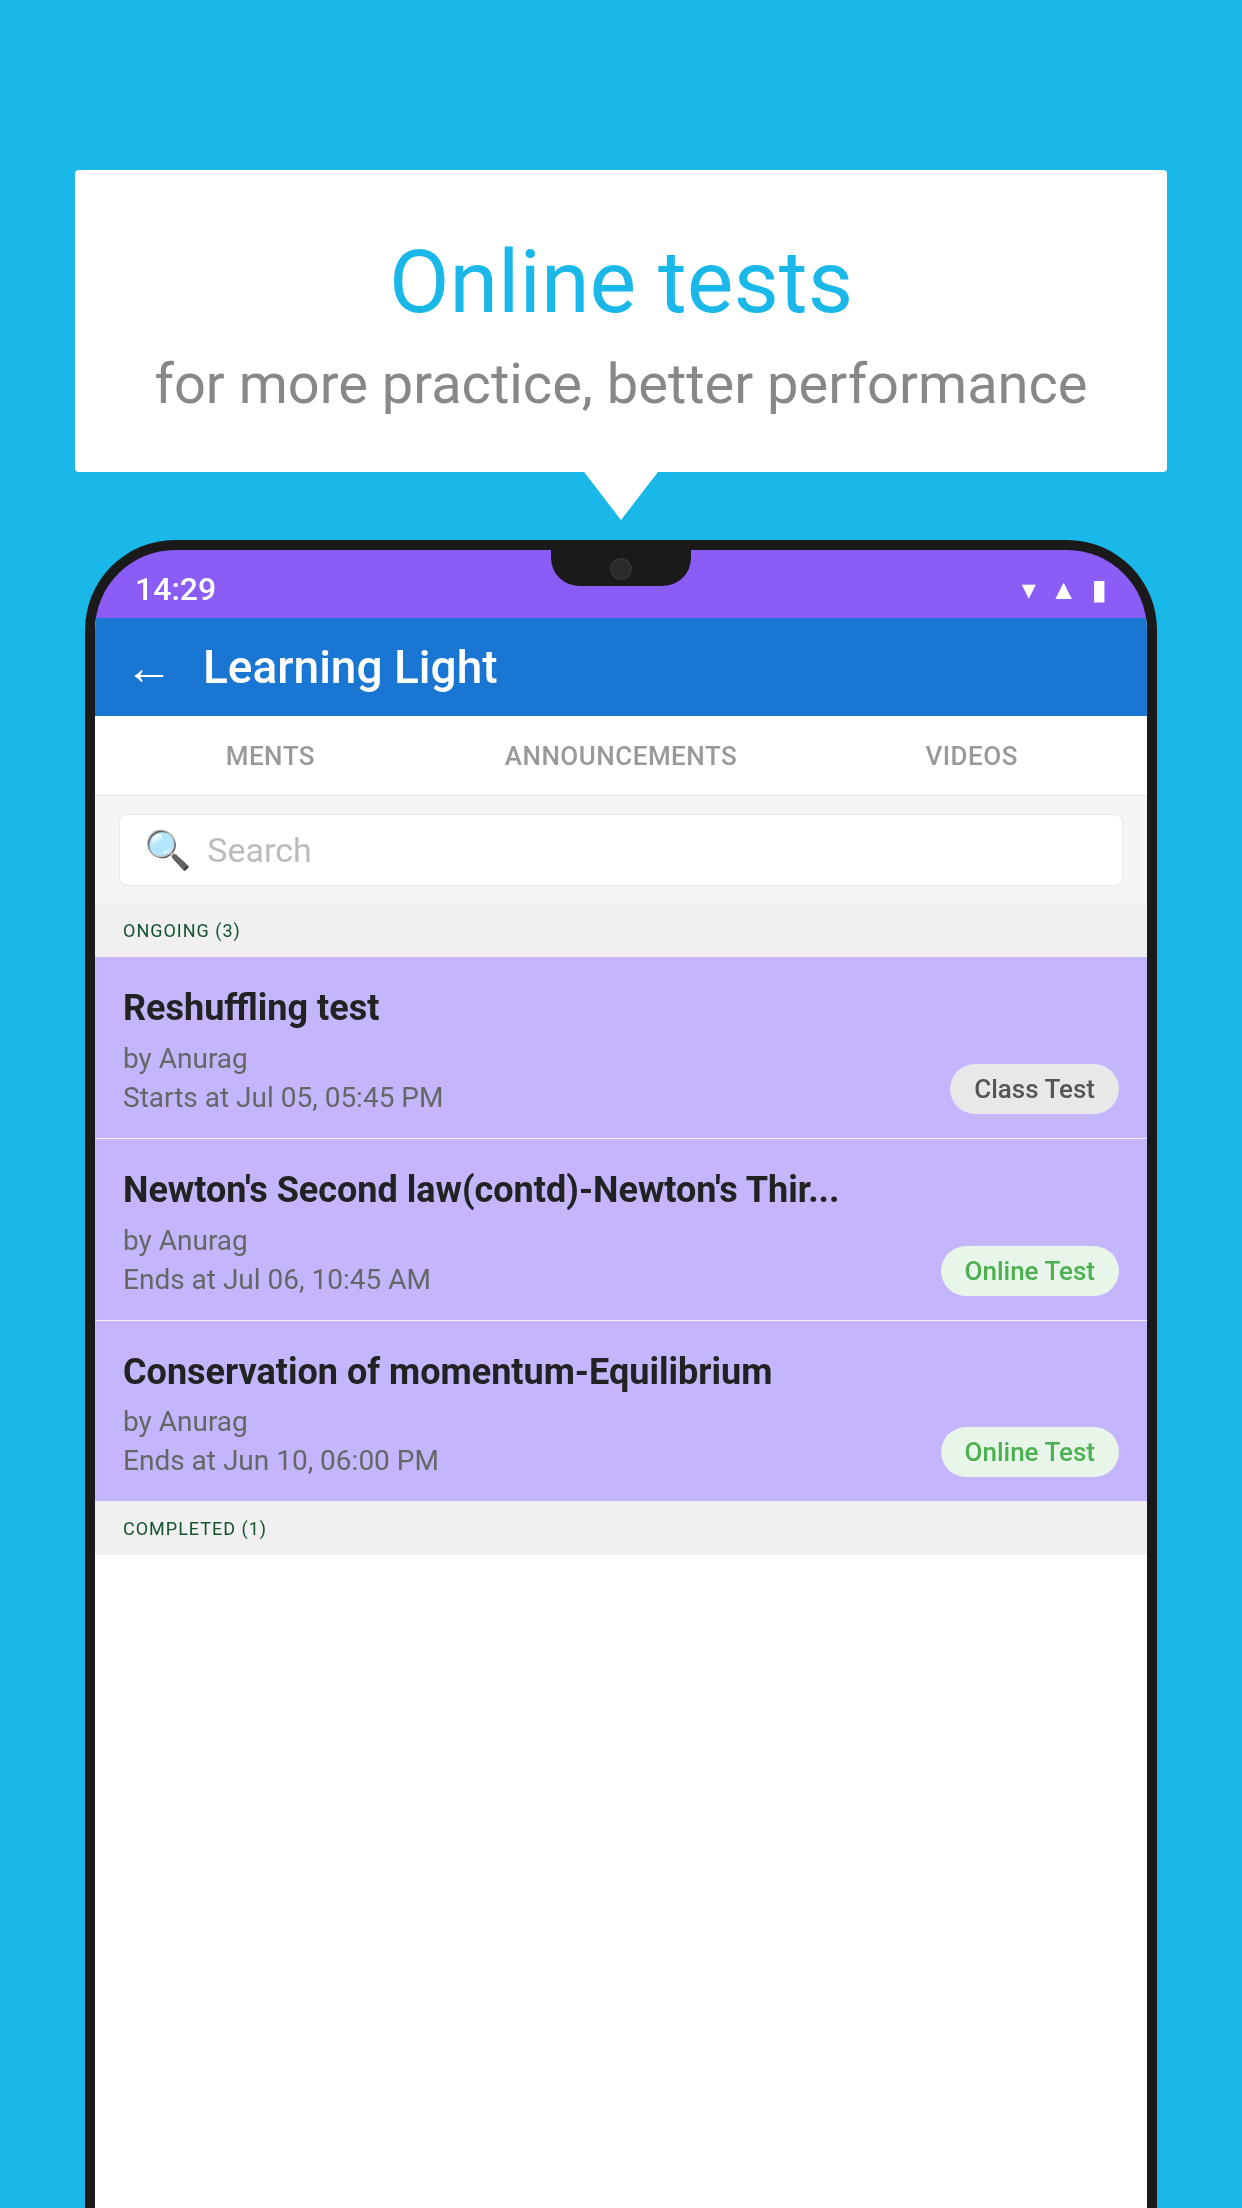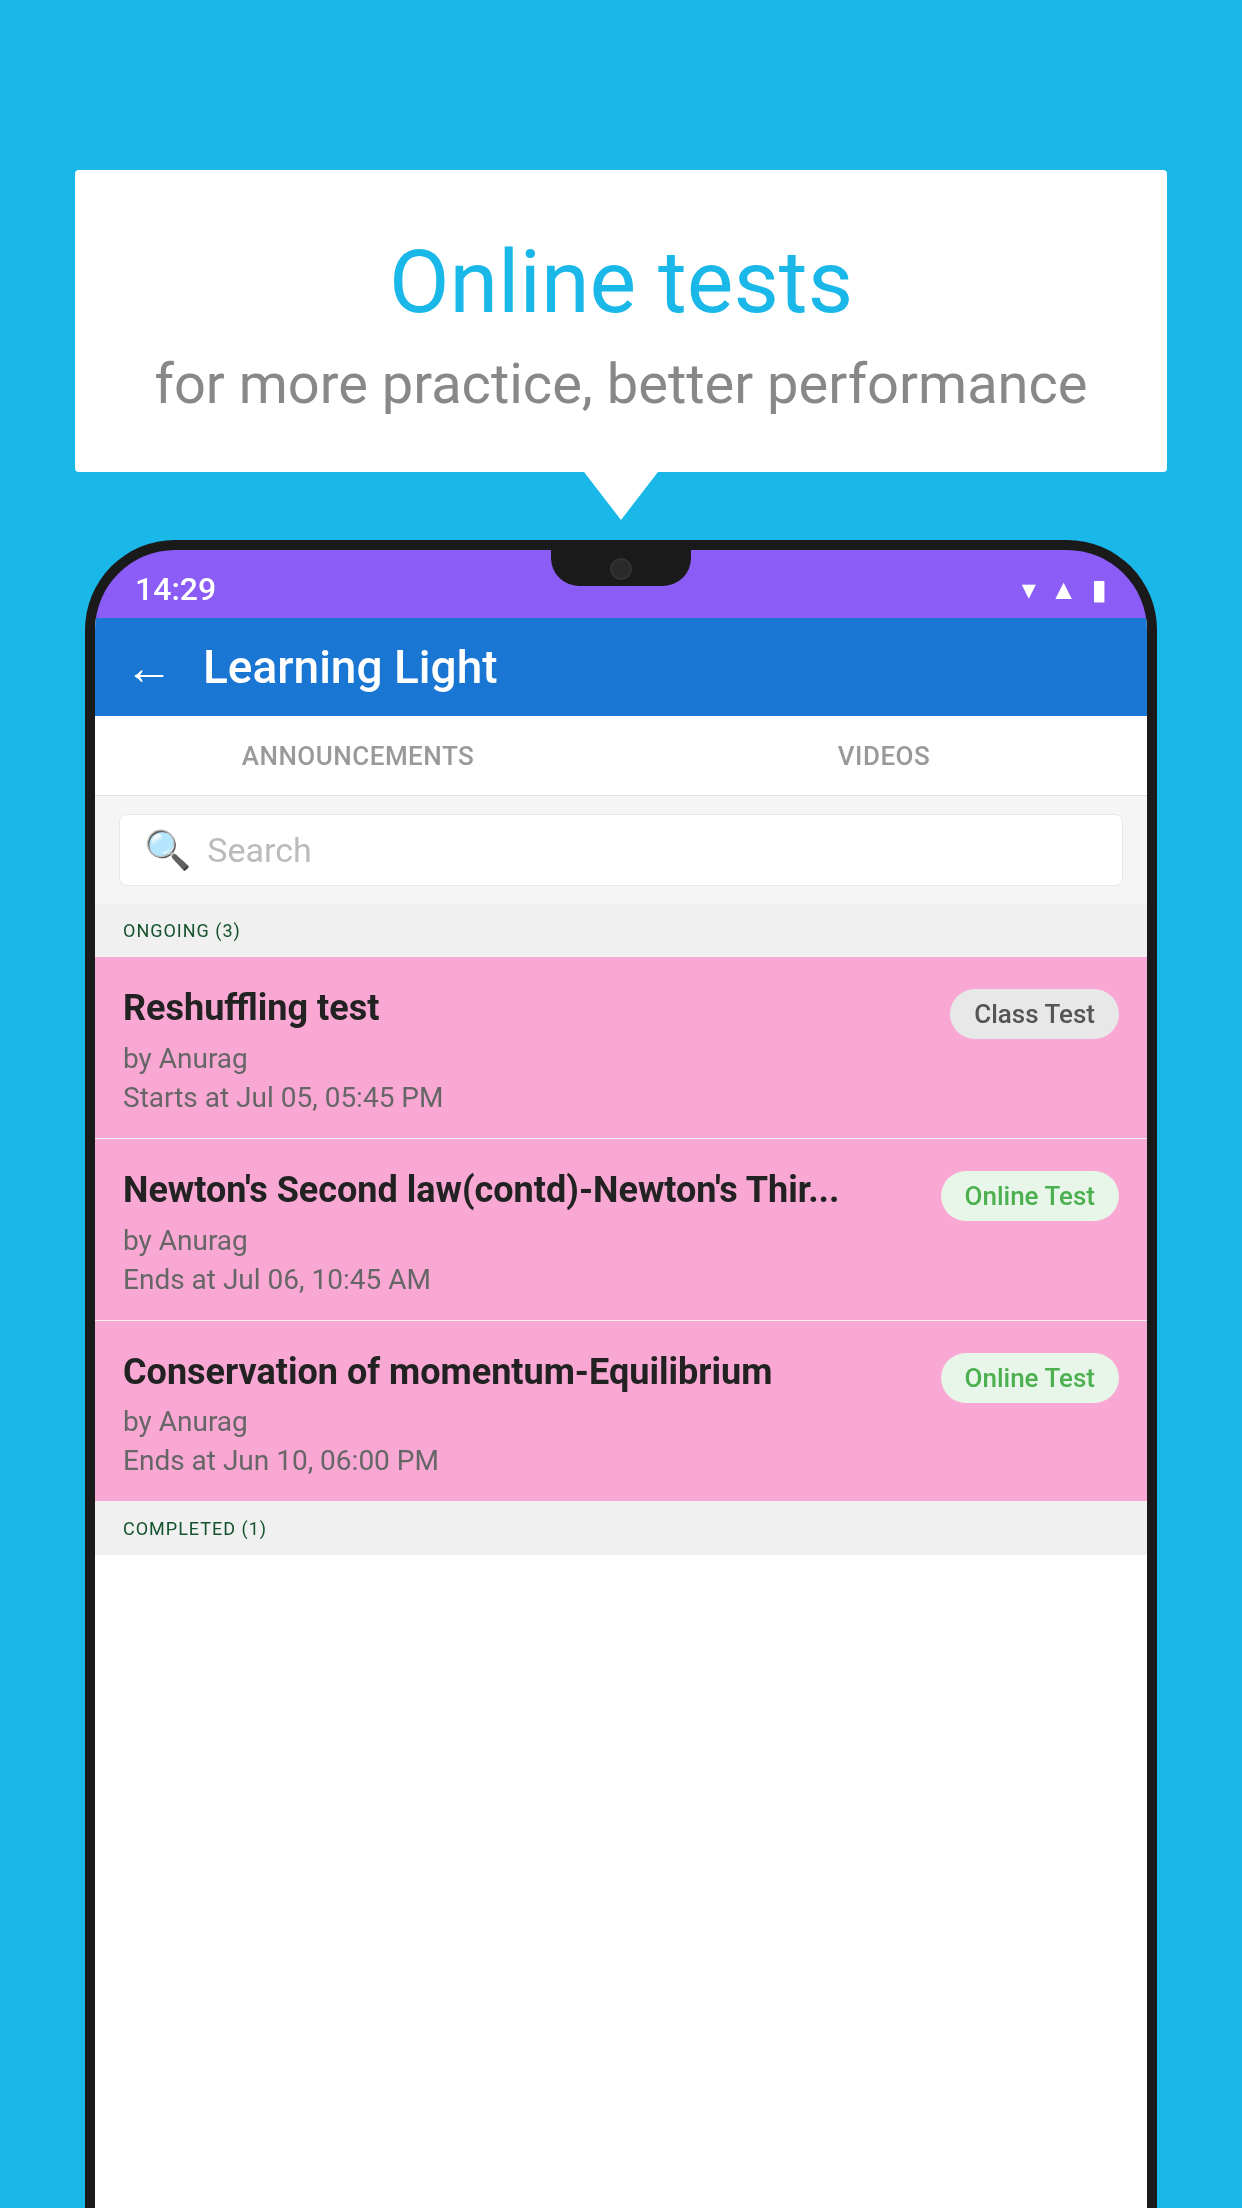--- a/index.html
+++ b/index.html
@@ -224,25 +224,25 @@
 
     .section-label {
       font-size: 18px;
       color: #14532d;
       font-weight: 400;
       letter-spacing: 1px;
     }
 
     
     .test-item {
-      background: #f9a8d4;
+      background: #c4b5fd;
       padding: 28px 28px 24px;
       border-bottom: 1px solid #f0f0f0;
       display: flex;
-      align-items: flex-start;
+      align-items: flex-end;
       justify-content: space-between;
     }
 
     .test-info {
       flex: 1;
       padding-right: 20px;
     }
 
     .test-title {
       font-size: 36px;
@@ -328,20 +328,23 @@
 
     <div class="phone-screen">
 
       <div class="app-header">
         <span class="back-arrow">←</span>
         <span class="header-title">Learning Light</span>
       </div>
 
       <div class="tabs-bar">
         <div class="tab">
+          <span>MENTS</span>
+        </div>
+        <div class="tab">
           <span>ANNOUNCEMENTS</span>
         </div>
         <div class="tab">
           <span>VIDEOS</span>
         </div>
       </div>
 
       <div class="search-container">
         <div class="search-bar">
           <span class="search-icon-wrapper">🔍</span>

